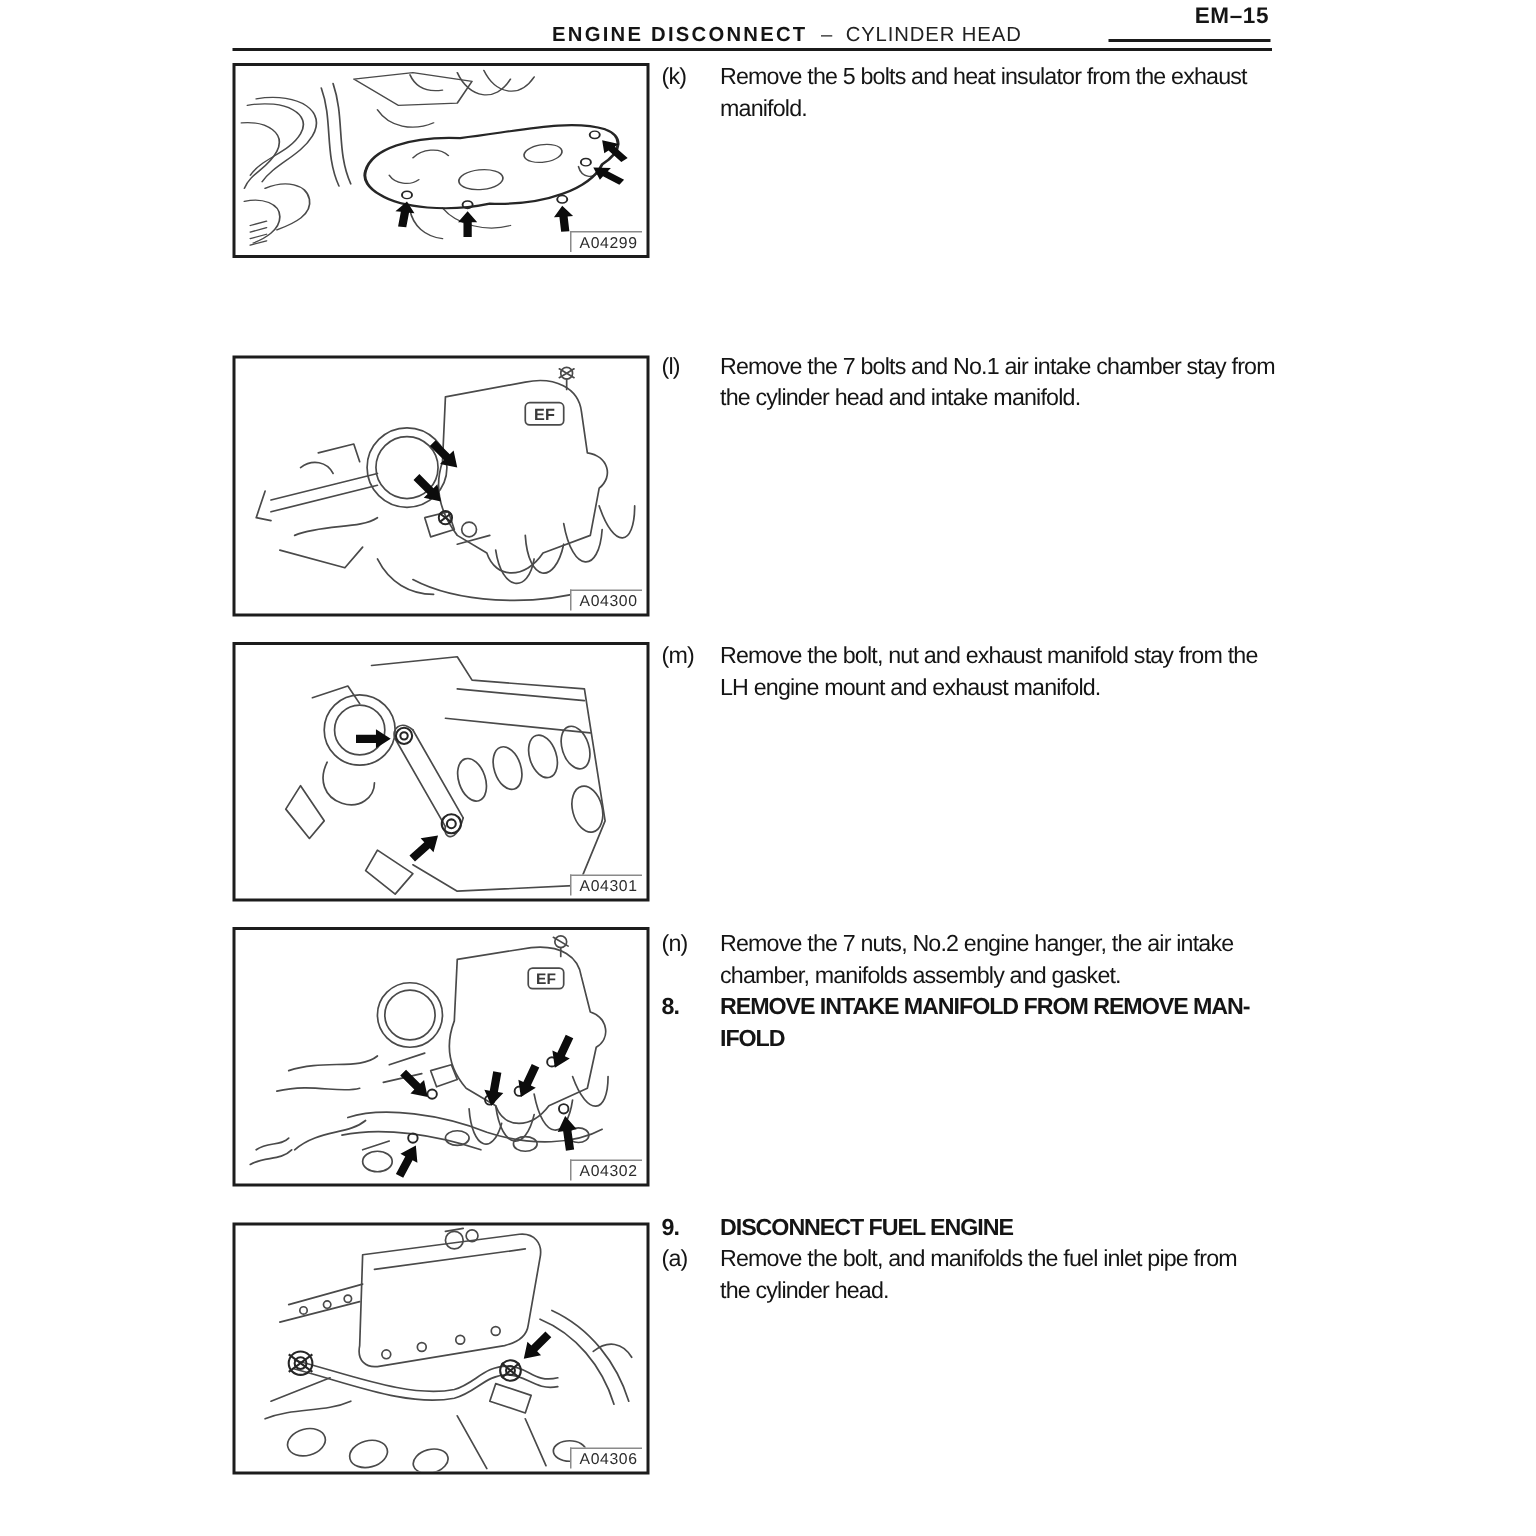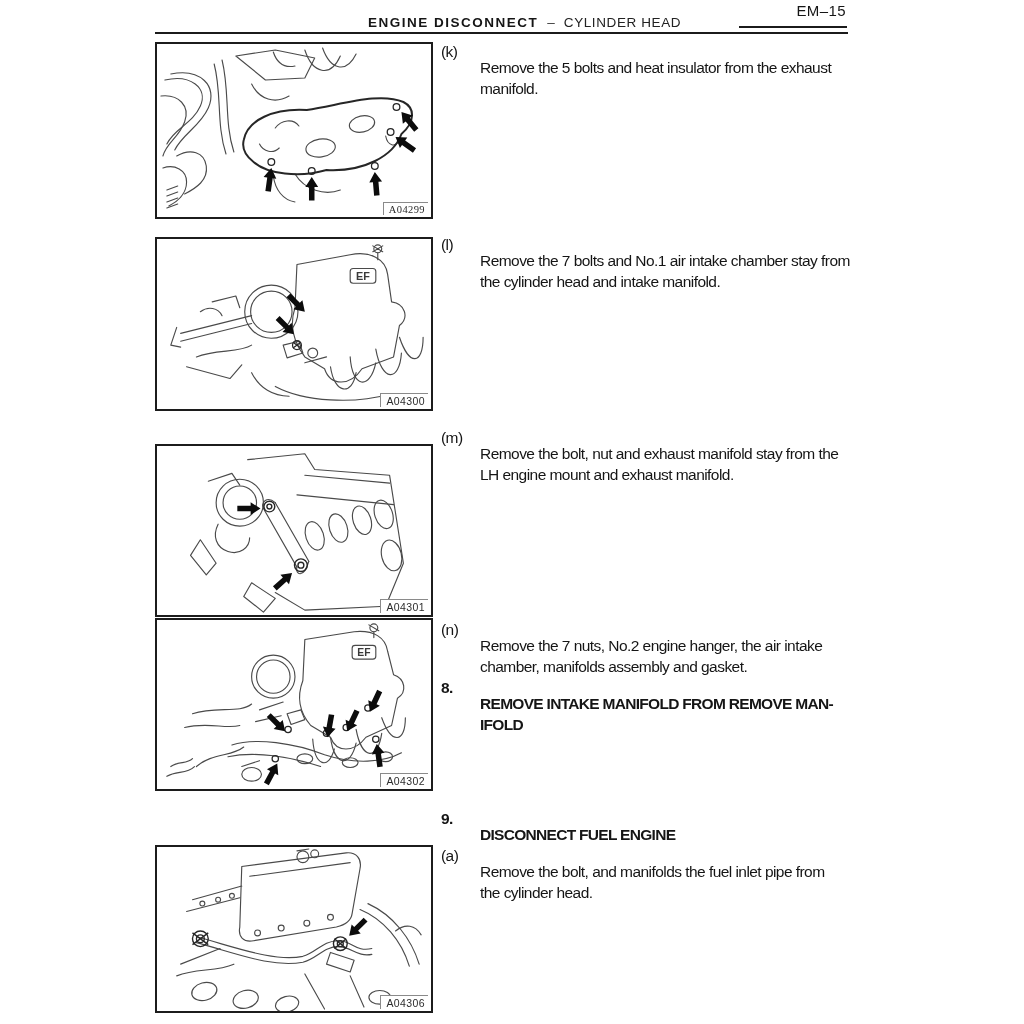--- a/index.html
+++ b/index.html
@@ -1,53 +1,53 @@
 <!DOCTYPE html>
 <html><head>
 <meta charset="utf-8">
 <style>
   * { margin:0; padding:0; box-sizing:border-box; }
   html,body { background:#ffffff; }
   body { width:1024px; height:1024px; font-family:"Liberation Sans",sans-serif; color:#151515; }
   .page { position:relative; width:1024px; height:1024px; background:#fff; overflow:hidden; }
 
-  .page-number { position:absolute; top:2px; right:178px; font-size:15px; font-weight:normal; letter-spacing:.4px; }
+  .page-number { position:absolute; top:2px; right:178px; font-size:15px; font-weight:bold; letter-spacing:.4px; }
   .pn-rule { position:absolute; left:739px; top:26px; width:108px; height:2px; background:#1b1b1b; }
   .header { position:absolute; left:368px; top:15px; font-size:13.5px; white-space:nowrap; }
   .hsec { font-weight:bold; letter-spacing:1.5px; border-bottom:1.5px solid #1b1b1b; padding-bottom:2px; }
   .hdiv { margin:0 9px; color:#333; }
   .htopic { letter-spacing:.6px; color:#222; }
   .header-rule { position:absolute; left:155px; top:32px; width:693px; height:2px; background:#1b1b1b; }
 
   .figure { position:absolute; left:155px; width:278px; border:2px solid #1c1c1c; background:#fff; }
   .figure svg { position:absolute; inset:0; width:100%; height:100%; }
   .figcode { position:absolute; right:3px; bottom:2px; font-size:10.5px; letter-spacing:.4px; color:#2c2c2c;
              background:#fff; padding:1px 3px 0 5px; border-top:1px solid #8a8a8a; border-left:1px solid #8a8a8a; }
 
   .tblock { position:absolute; left:441px; width:412px; font-size:15.5px; line-height:21px; letter-spacing:-.55px; }
   .row { display:flex; align-items:flex-start; }
   .lbl { width:39px; flex:none; }
-  .txt { flex:1; white-space:pre-line;margin-top:16px; }
+  .txt { flex:1; white-space:pre-line; }
   .bold { font-weight:bold; }
   .title { letter-spacing:-.7px; }
   .para { white-space:pre-line; margin-top:1px; }
 </style>
 </head>
 <body>
 
 <div class="page">
 
   <div class="page-number">EM–15</div>
   <div class="pn-rule"></div>
   <div class="header">
     <span class="hsec">ENGINE DISCONNECT</span><span class="hdiv">–</span><span class="htopic">CYLINDER HEAD</span>
   </div>
   <div class="header-rule"></div>
 
-  <div class="figure" style="top:42px;height:177px;font-family:Liberation Serif, serif;">
+  <div class="figure" style="top:42px;height:130px;">
     <svg viewBox="0 0 278 173" preserveAspectRatio="none">
       <defs>
         <path id="arrowpath" d="M0 0 L6.5 10 L2.8 10 L2.8 23.5 L-2.8 23.5 L-2.8 10 L-6.5 10 Z"></path>
       </defs>
       <g fill="none" stroke="#4a4a4a" stroke-width="1.15" stroke-linecap="round" stroke-linejoin="round">
         <path d="M8,36 C34,30 52,44 44,62 C36,80 18,84 10,100"></path>
         <path d="M14,30 C44,24 62,42 52,64 C44,82 26,90 18,106"></path>
         <path d="M4,52 C22,50 34,62 28,78 C22,94 10,98 6,112"></path>
         <path d="M20,112 C34,104 48,108 50,122 C52,136 40,144 28,150"></path>
         <path d="M6,124 C18,120 30,126 30,138 C30,150 20,158 12,162"></path>
@@ -119,21 +119,21 @@
       </g>
       <text x="209" y="42" text-anchor="middle" font-size="11" font-weight="bold" fill="#3a3a3a" font-family="Liberation Sans, sans-serif">EF</text>
       <g fill="#0c0c0c">
         <use href="#arrowpath" transform="translate(150,74) rotate(135)"></use>
         <use href="#arrowpath" transform="translate(139,97) rotate(135)"></use>
       </g>
     </svg>
     <span class="figcode">A04300</span>
   </div>
 
-  <div class="figure" style="top:444px;height:173px;">
+  <div class="figure" style="top:428px;height:173px;">
     <svg viewBox="0 0 278 173" preserveAspectRatio="none">
       <g fill="none" stroke="#4a4a4a" stroke-width="1.15" stroke-linecap="round" stroke-linejoin="round">
         <path d="M92,14 L150,8 L160,24 L236,30 L250,120 L232,164 L150,168 L120,150"></path>
         <path d="M150,30 L236,38 M142,50 L240,60"></path>
         <ellipse cx="160" cy="92" rx="9" ry="15" transform="rotate(-18 160 92)"></ellipse>
         <ellipse cx="184" cy="84" rx="9" ry="15" transform="rotate(-18 184 84)"></ellipse>
         <ellipse cx="208" cy="76" rx="9" ry="15" transform="rotate(-18 208 76)"></ellipse>
         <ellipse cx="230" cy="70" rx="9" ry="15" transform="rotate(-18 230 70)"></ellipse>
         <ellipse cx="238" cy="112" rx="10" ry="16" transform="rotate(-14 238 112)"></ellipse>
         <circle cx="84" cy="58" r="24"></circle>
@@ -200,21 +200,21 @@
         <use href="#arrowpath" transform="translate(193,114) rotate(205)"></use>
         <use href="#arrowpath" transform="translate(173,120) rotate(190)"></use>
         <use href="#arrowpath" transform="translate(130,114) rotate(135)"></use>
         <use href="#arrowpath" transform="translate(122,147) rotate(28)"></use>
         <use href="#arrowpath" transform="translate(223,127) rotate(-8)"></use>
       </g>
     </svg>
     <span class="figcode">A04302</span>
   </div>
 
-  <div class="figure" style="top:815px;height:168px;margin-top:30px;">
+  <div class="figure" style="top:815px;height:168px;">
     <svg viewBox="0 0 278 168" preserveAspectRatio="none">
       <g fill="none" stroke="#4a4a4a" stroke-width="1.15" stroke-linecap="round" stroke-linejoin="round">
         <path d="M86,20 L192,6 C202,5 208,12 206,22 L198,68 C197,76 190,80 182,82 L98,96 C88,98 82,92 84,82 Z"></path>
         <path d="M94,30 L196,16"></path>
         <circle cx="148" cy="10" r="6"></circle>
           <circle cx="160" cy="7" r="4"></circle>
           <path d="M142,4 l12,-2"></path>
         <circle cx="102" cy="88" r="3"></circle>
           <circle cx="126" cy="83" r="3"></circle>
           <circle cx="152" cy="78" r="3"></circle>

